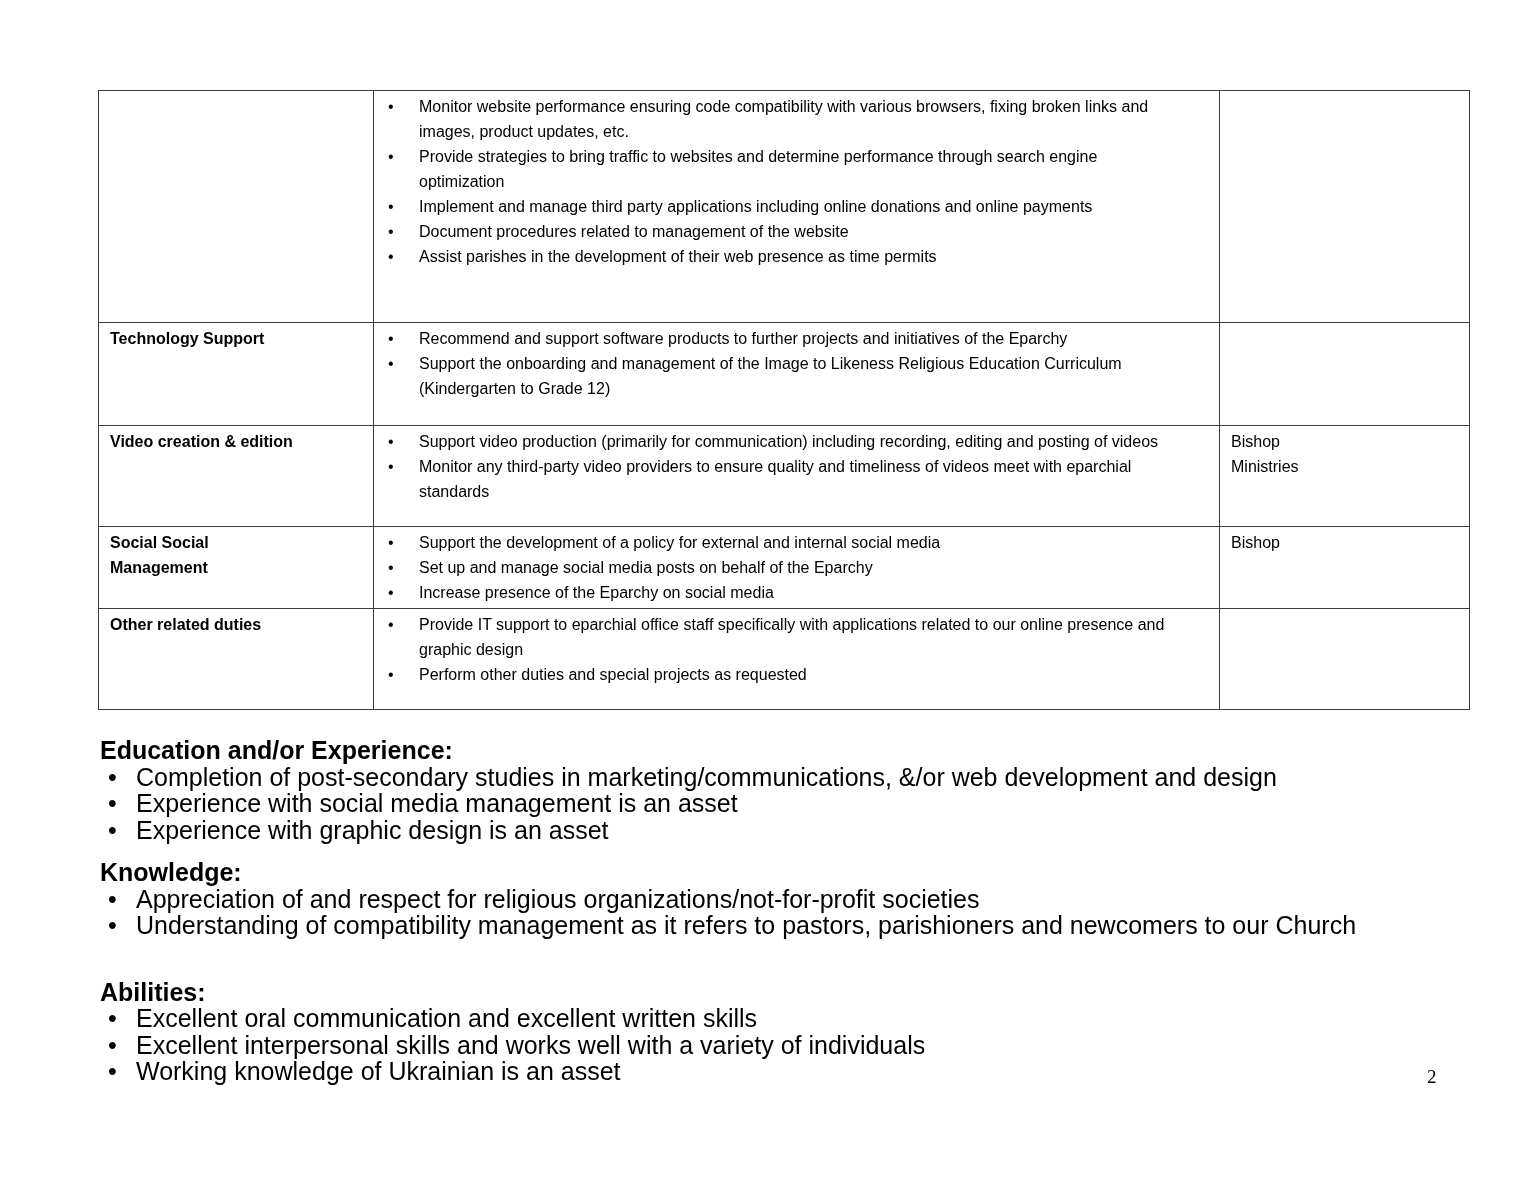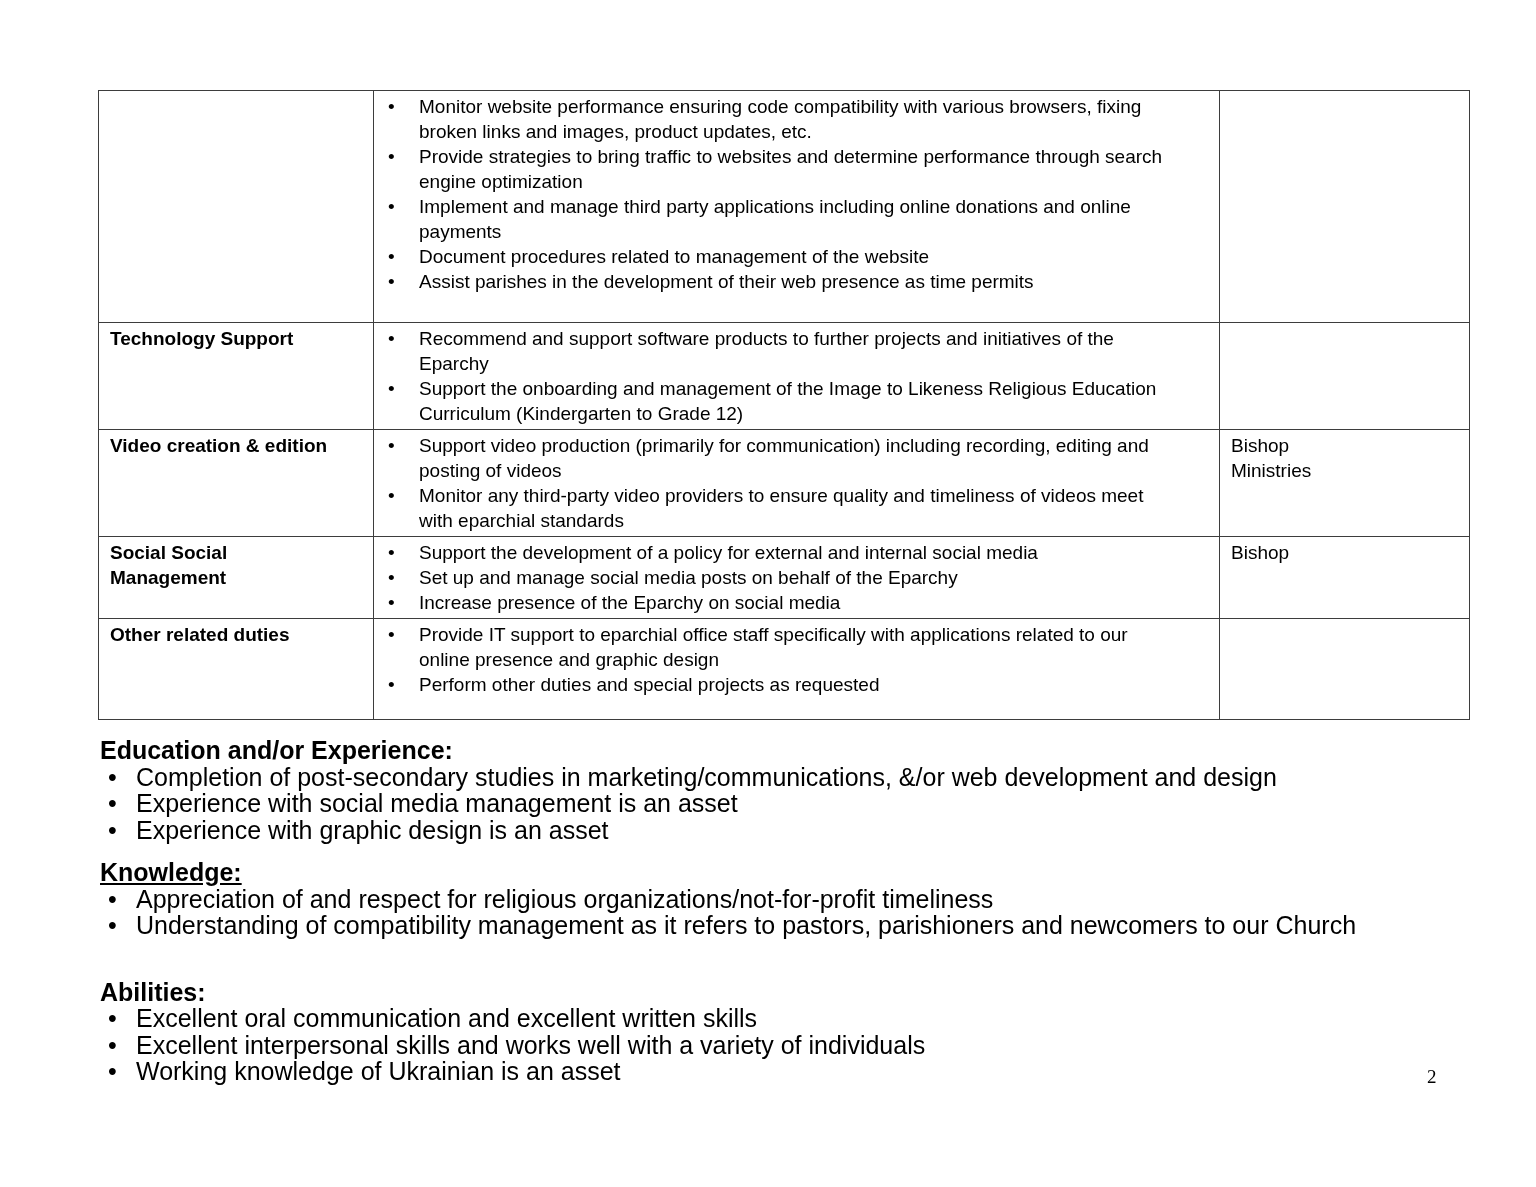--- a/index.html
+++ b/index.html
@@ -30,21 +30,21 @@
     border-top: 1.5px solid #3d3d3d;
   }
   .trow:first-child { border-top: none; }
   .trow0 { min-height: 231px; }
   .trow1 { min-height: 102px; }
   .trow2 { min-height: 100px; }
   .trow3 { min-height: 80px;  }
   .trow4 { min-height: 100px; }
   .tcell {
     box-sizing: border-box;
-    font-size: 19px;
+    font-size: 16px;
     line-height: 25px;
     padding: 3px 8px 3px 11px;
   }
   .tcell + .tcell { border-left: 1.5px solid #3d3d3d; }
   .tcell.title {
     font-weight: bold;
     white-space: pre-line;
     padding-right: 14px;
   }
   .tcell.duties { padding: 3px 12px 3px 0; }
@@ -61,21 +61,21 @@
 
   
   .below {
     position: absolute;
     left: 100px; top: 737px;
     width: 1340px;
     font-size: 25px;
     line-height: 26.5px;
   }
   .shead { font-weight: bold; }
-  .shead.gap16 { margin-top: 16px; text-decoration: underline; }
+  .shead.gap16 { margin-top: 16px; }
   .shead.gap24 { margin-top: 40px; }
   .sb {
     position: relative;
     padding-left: 36px;
   }
   .sb::before {
     content: "\2022";
     position: absolute;
     left: 8px; top: 0;
   }
@@ -150,21 +150,21 @@
   </div>
 
   <div class="below">
 
     <div class="shead">Education and/or Experience:</div>
     <div class="sb">Completion of post-secondary studies in marketing/communications, &amp;/or web development and design</div>
     <div class="sb">Experience with social media management is an asset</div>
     <div class="sb">Experience with graphic design is an asset</div>
 
     <div class="shead gap16">Knowledge:</div>
-    <div class="sb">Appreciation of and respect for religious organizations/not-for-profit timeliness</div>
+    <div class="sb">Appreciation of and respect for religious organizations/not-for-profit societies</div>
     <div class="sb">Understanding of compatibility management as it refers to pastors, parishioners and newcomers to our Church</div>
 
     <div class="shead gap24">Abilities:</div>
     <div class="sb">Excellent oral communication and excellent written skills</div>
     <div class="sb">Excellent interpersonal skills and works well with a variety of individuals</div>
     <div class="sb">Working knowledge of Ukrainian is an asset</div>
 
   </div>
 
   <div class="pagenum">2</div>

